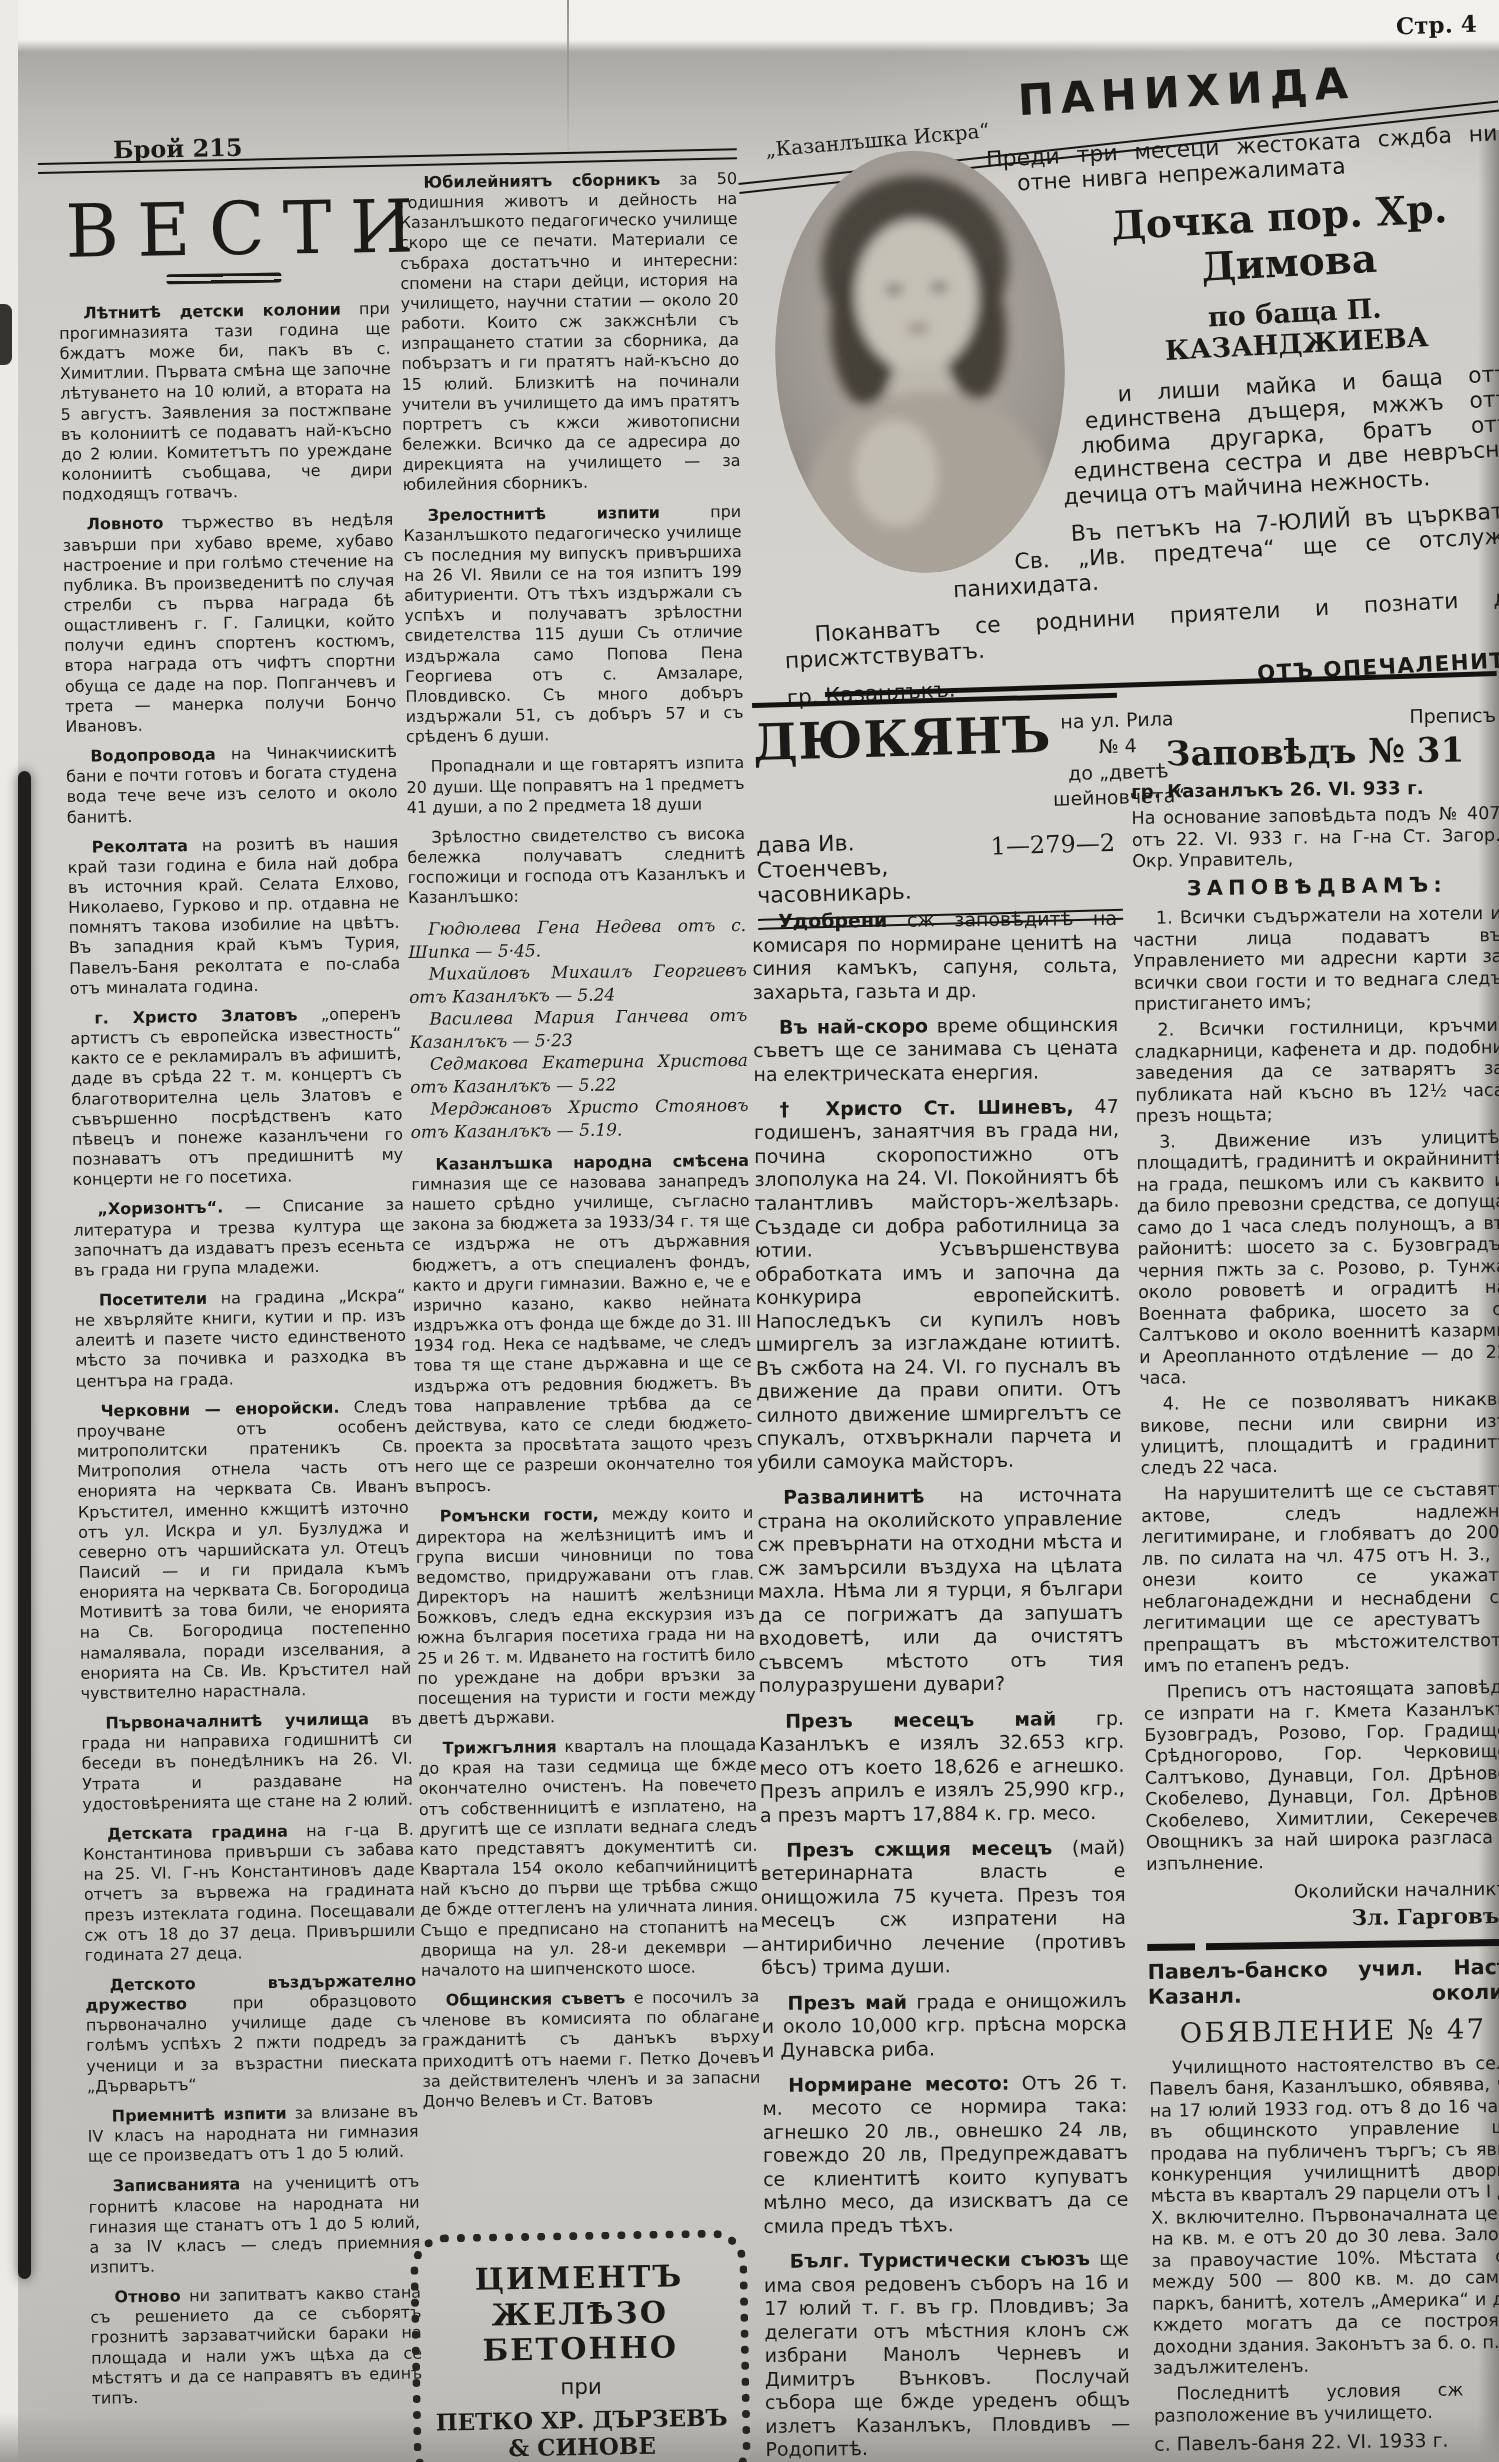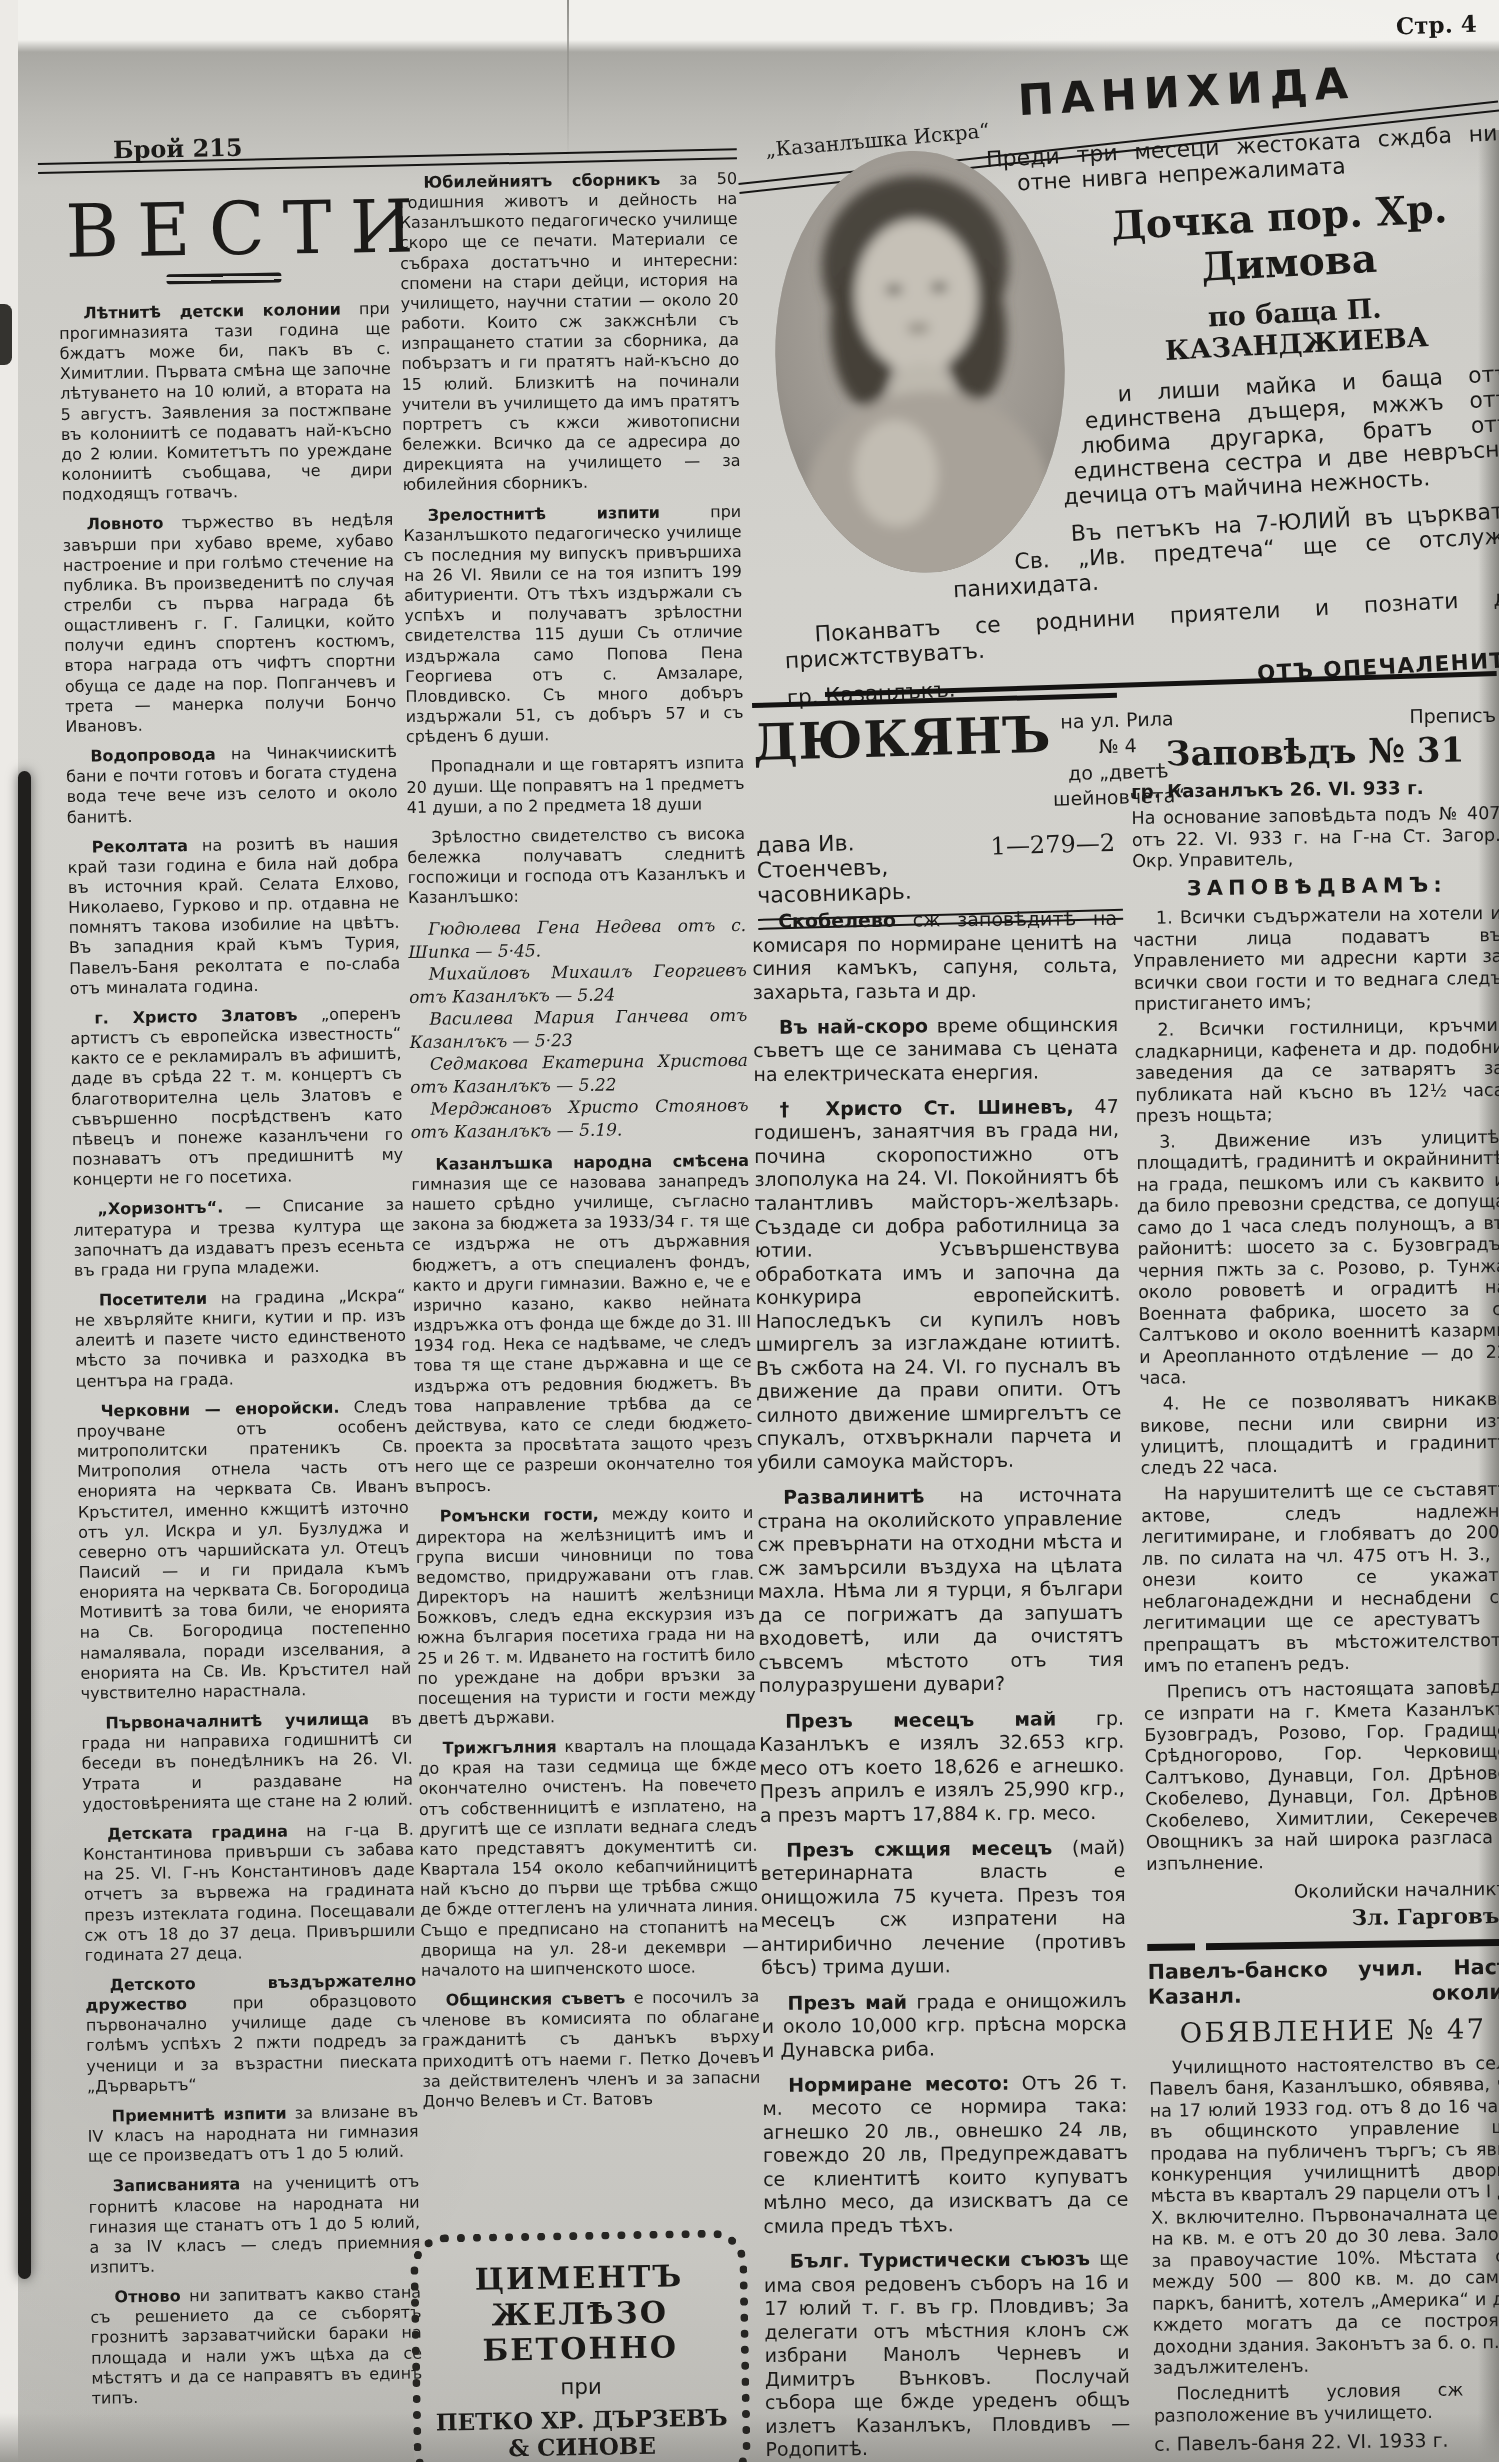--- a/index.html
+++ b/index.html
@@ -207,21 +207,21 @@
       </div>
     </div>
     <div id="dyu-body">
       <span id="dyu-code">1—279—2</span>
       <span>дава Ив. Стоенчевъ, часовникарь.</span>
     </div>
     <div class="d-botrule dbl"></div>
   </div>
 
   <div id="col3">
-    <p class="art"><b class="lead">Скобелево</b> <span>сж заповѣдитѣ на комисаря по нормиране ценитѣ на синия камъкъ, сапуня, сольта, захарьта, газьта и др.</span></p>
+    <p class="art"><b class="lead">Удобрени</b> <span>сж заповѣдитѣ на комисаря по нормиране ценитѣ на синия камъкъ, сапуня, сольта, захарьта, газьта и др.</span></p>
     <p class="art"><b class="lead">Въ най-скоро</b> <span>време общинския съветъ ще се занимава съ цената на електрическата енергия.</span></p>
     <p class="art"><b class="lead">† Христо Ст. Шиневъ,</b> <span>47 годишенъ, занаятчия въ града ни, почина скоропостижно отъ злополука на 24. VI. Покойниятъ бѣ талантливъ майсторъ-желѣзарь. Създаде си добра работилница за ютии. Усъвършенствува обработката имъ и започна да конкурира европейскитѣ. Напоследъкъ си купилъ новъ шмиргелъ за изглаждане ютиитѣ. Въ сжбота на 24. VI. го пусналъ въ движение да прави опити. Отъ силното движение шмиргелътъ се спукалъ, отхвъркнали парчета и убили самоука майсторъ.</span></p>
     <p class="art"><b class="lead">Развалинитѣ</b> <span>на источната страна на околийското управление сж превърнати на отходни мѣста и сж замърсили въздуха на цѣлата махла. Нѣма ли я турци, я българи да се погрижатъ да запушатъ входоветѣ, или да очистятъ съвсемъ мѣстото отъ тия полуразрушени дувари?</span></p>
     <p class="art"><b class="lead">Презъ месецъ май</b> <span>гр. Казанлъкъ е изялъ 32.653 кгр. месо отъ което 18,626 е агнешко. Презъ априлъ е изялъ 25,990 кгр., а презъ мартъ 17,884 к. гр. месо.</span></p>
     <p class="art"><b class="lead">Презъ сжщия месецъ</b> <span>(май) ветеринарната власть е онищожила 75 кучета. Презъ тоя месецъ сж изпратени на антирибично лечение (противъ бѣсъ) трима души.</span></p>
     <p class="art"><b class="lead">Презъ май</b> <span>града е онищожилъ и около 10,000 кгр. прѣсна морска и Дунавска риба.</span></p>
     <p class="art"><b class="lead">Нормиране месото:</b> <span>Отъ 26 т. м. месото се нормира така: агнешко 20 лв., овнешко 24 лв, говеждо 20 лв, Предупреждаватъ се клиентитѣ които купуватъ мѣлно месо, да изискватъ да се смила предъ тѣхъ.</span></p>
     <p class="art"><b class="lead">Бълг. Туристически съюзъ</b> <span>ще има своя редовенъ съборъ на 16 и 17 юлий т. г. въ гр. Пловдивъ; За делегати отъ мѣстния клонъ сж избрани Манолъ Черневъ и Димитръ Вънковъ. Послучай събора ще бжде уреденъ общъ излетъ Казанлъкъ, Пловдивъ — Родопитѣ.</span></p>
 
   </div>

